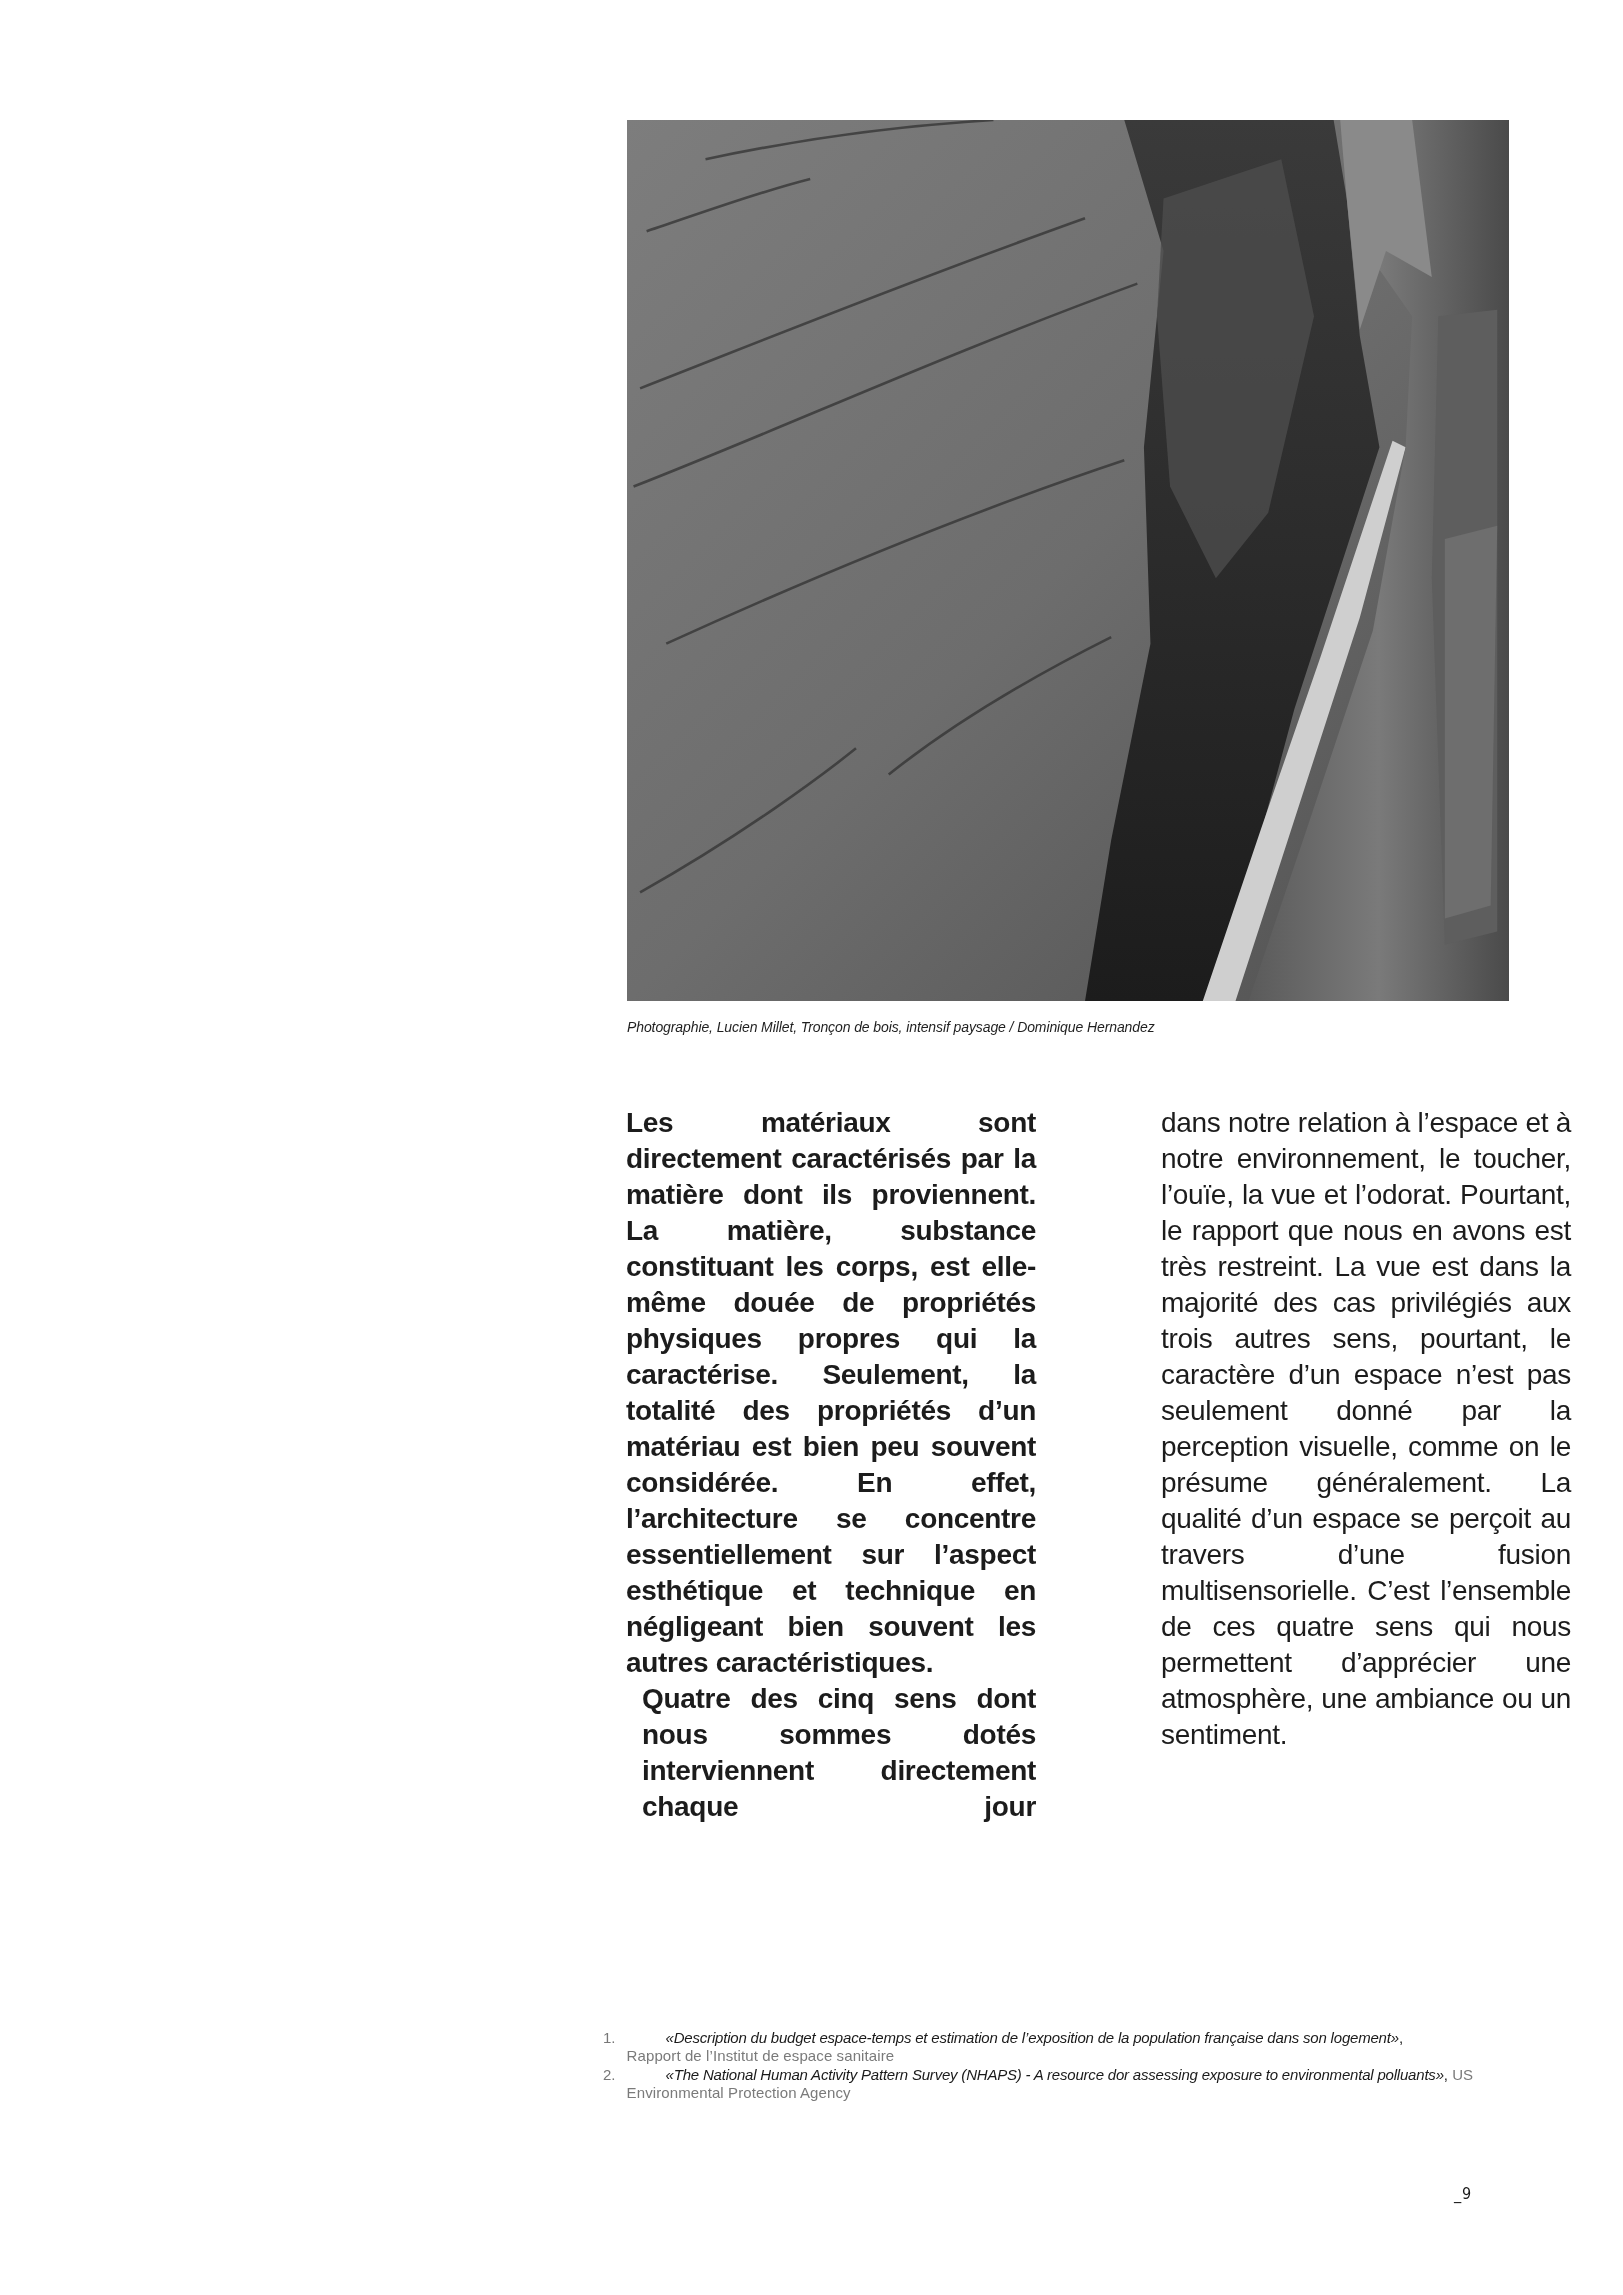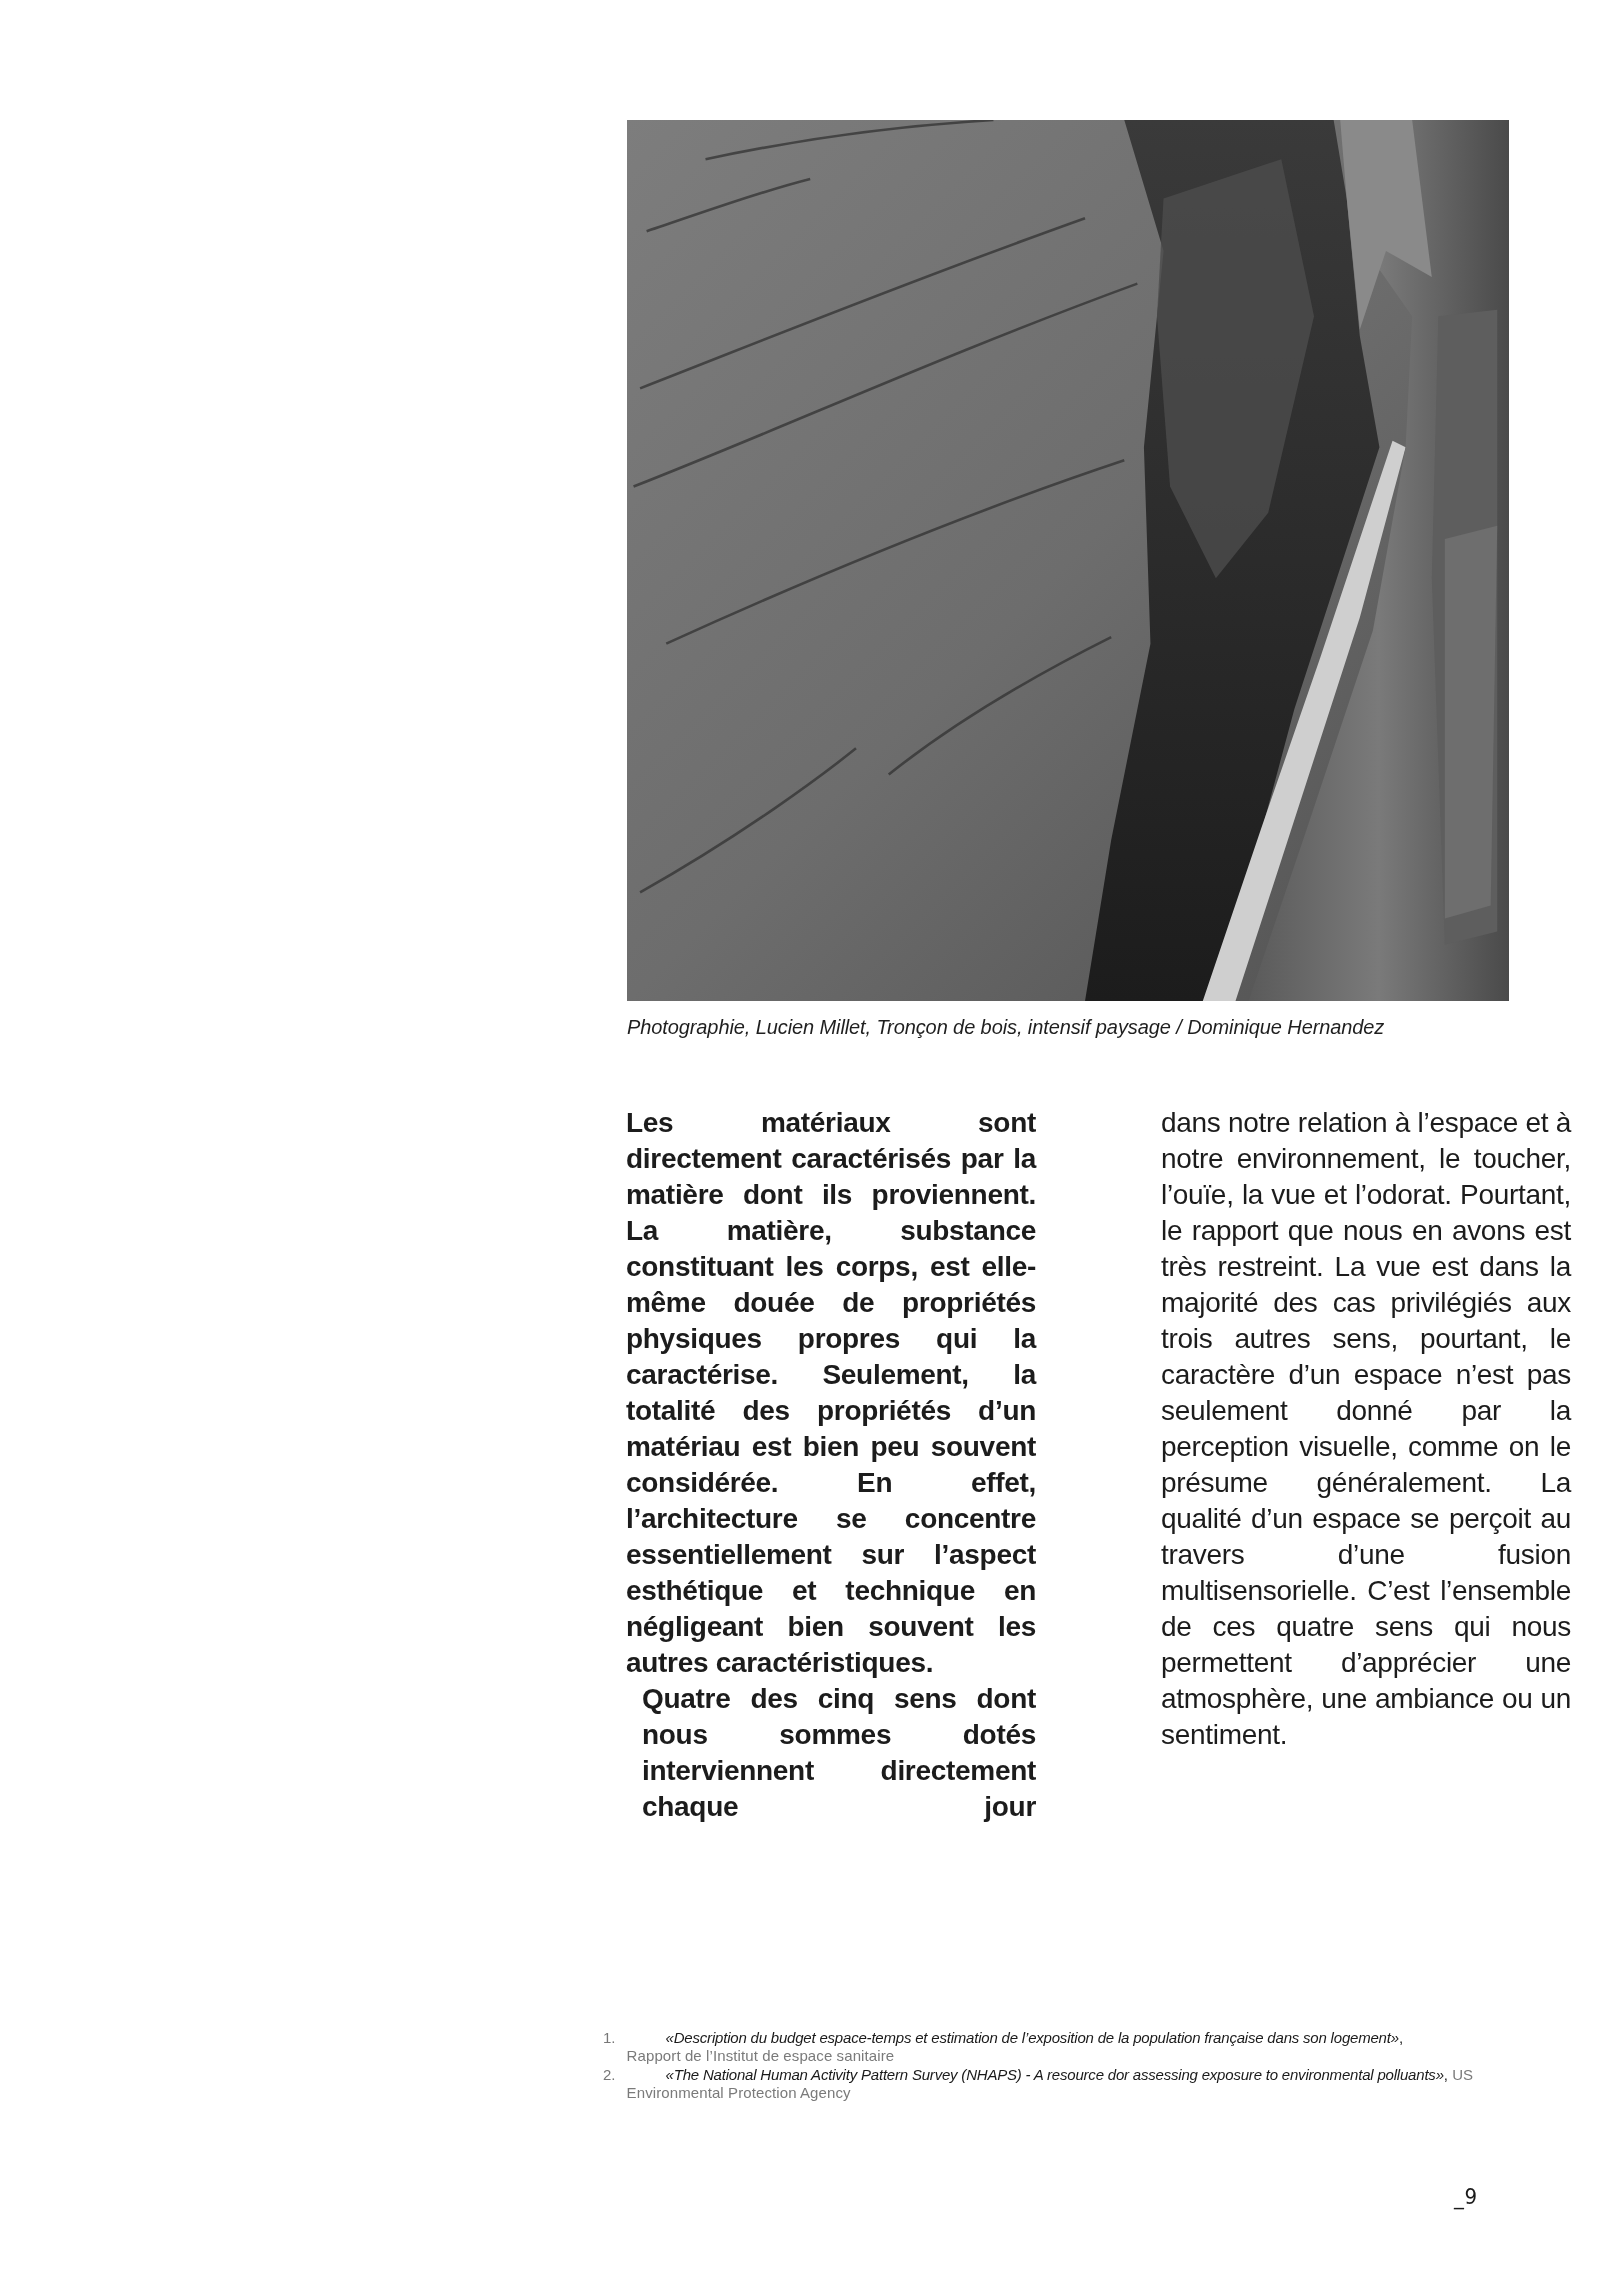--- a/index.html
+++ b/index.html
@@ -6,21 +6,21 @@
     body { width: 1623px; height: 2295px; position: relative; overflow: hidden; font-family: "Liberation Sans", sans-serif; color: #1a1a1a; }
 
     .photo {
       position: absolute; left: 627px; top: 120px; width: 882px; height: 881px;
       overflow: hidden; background: #6f6f6f;
     }
     .photo svg { display: block; width: 100%; height: 100%; }
 
     .caption {
       position: absolute; left: 627px; top: 1016px; width: 916px;
-      font-style: italic; font-size: 20px; line-height: 22px; color: #1f1f1f;
+      font-style: italic; font-size: 14px; line-height: 22px; color: #1f1f1f;
       letter-spacing: -0.1px;
     }
 
     .col {
       position: absolute; top: 1105px; width: 410px;
       font-size: 28px; line-height: 36px; text-align: justify; color: #1c1c1c;
       letter-spacing: -0.3px;
     }
     .col p { margin: 0; }
     .col-left { left: 626px; font-weight: bold; }
@@ -34,21 +34,21 @@
     }
     .fn-item { display: flex; }
     .fn-num { width: 23.6px; flex: 0 0 23.6px; color: #777; font-weight: 300; }
     .fn-body { flex: 1; }
     .fn-title { font-style: italic; font-weight: 400; color: #1a1a1a; letter-spacing: -0.2px; margin-left: 39px; }
     .fn-source { color: #7a7a7a; letter-spacing: 0.1px; }
 
     .page-number {
       position: absolute; left: 1454px; top: 2184px;
       font-family: "DejaVu Sans Condensed", "DejaVu Sans", sans-serif;
-      font-size: 22px; color: #1a1a1a; letter-spacing: 0.7px;
+      font-size: 16px; color: #1a1a1a; letter-spacing: 0.7px;
     }
   </style>
 </head>
 <body>
 
 <div class="photo">
   <svg viewBox="0 0 1348 1346" preserveAspectRatio="none">
     <defs>
       <linearGradient id="woodL" x1="0" y1="0" x2="1" y2="1">
         <stop offset="0" stop-color="#7d7d7d"></stop>

